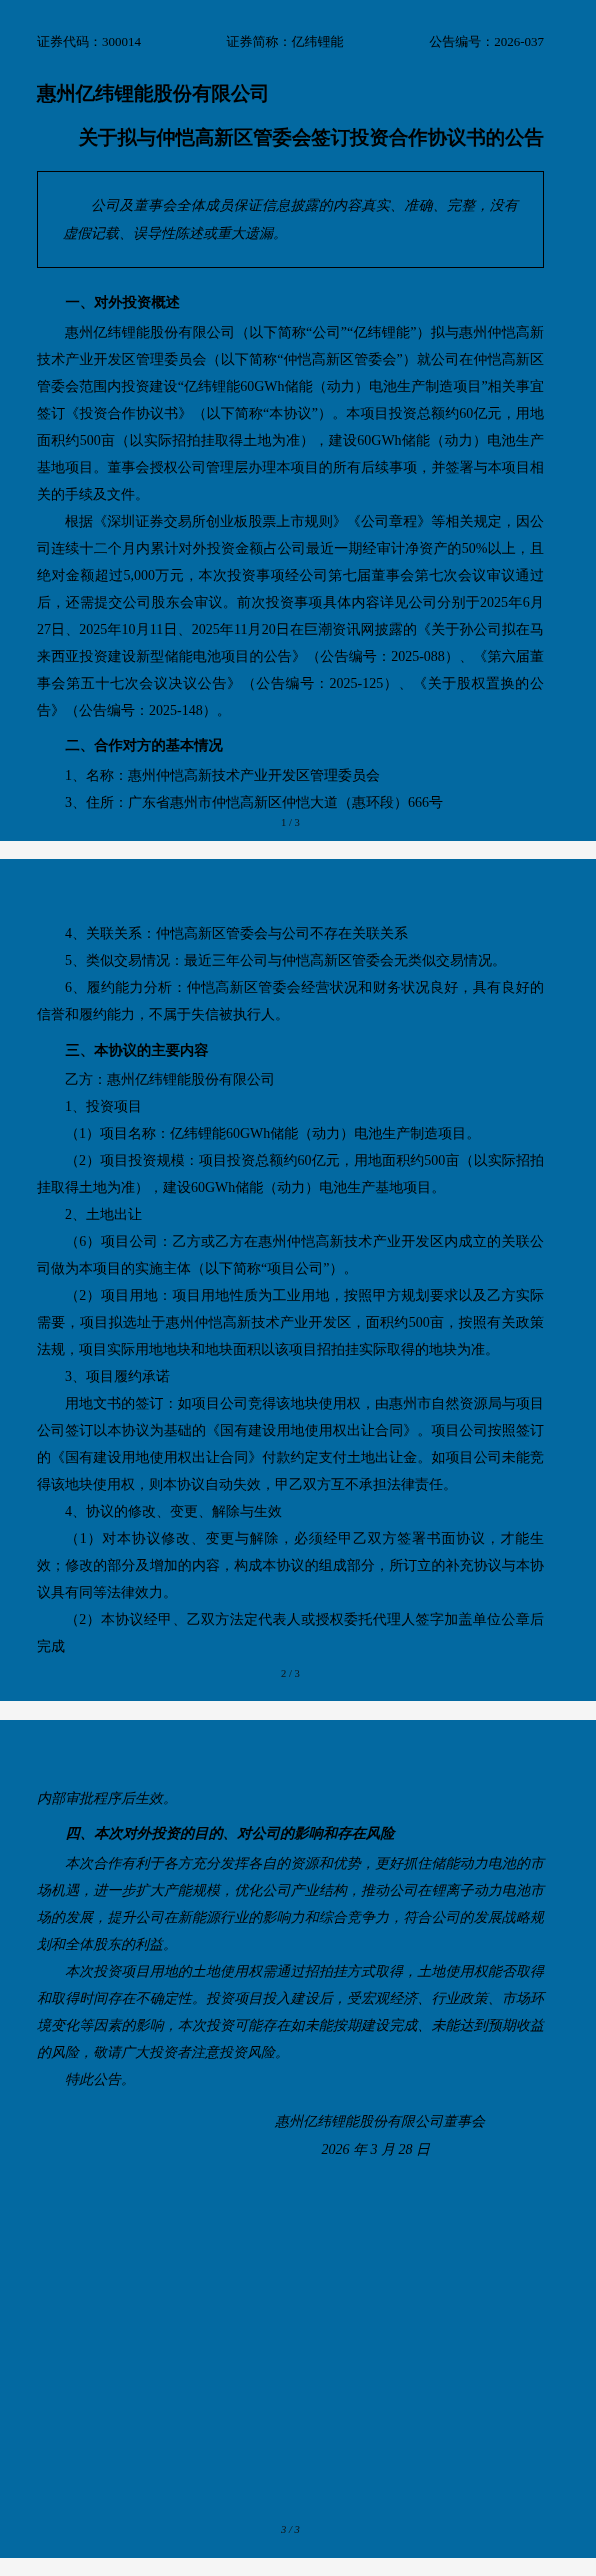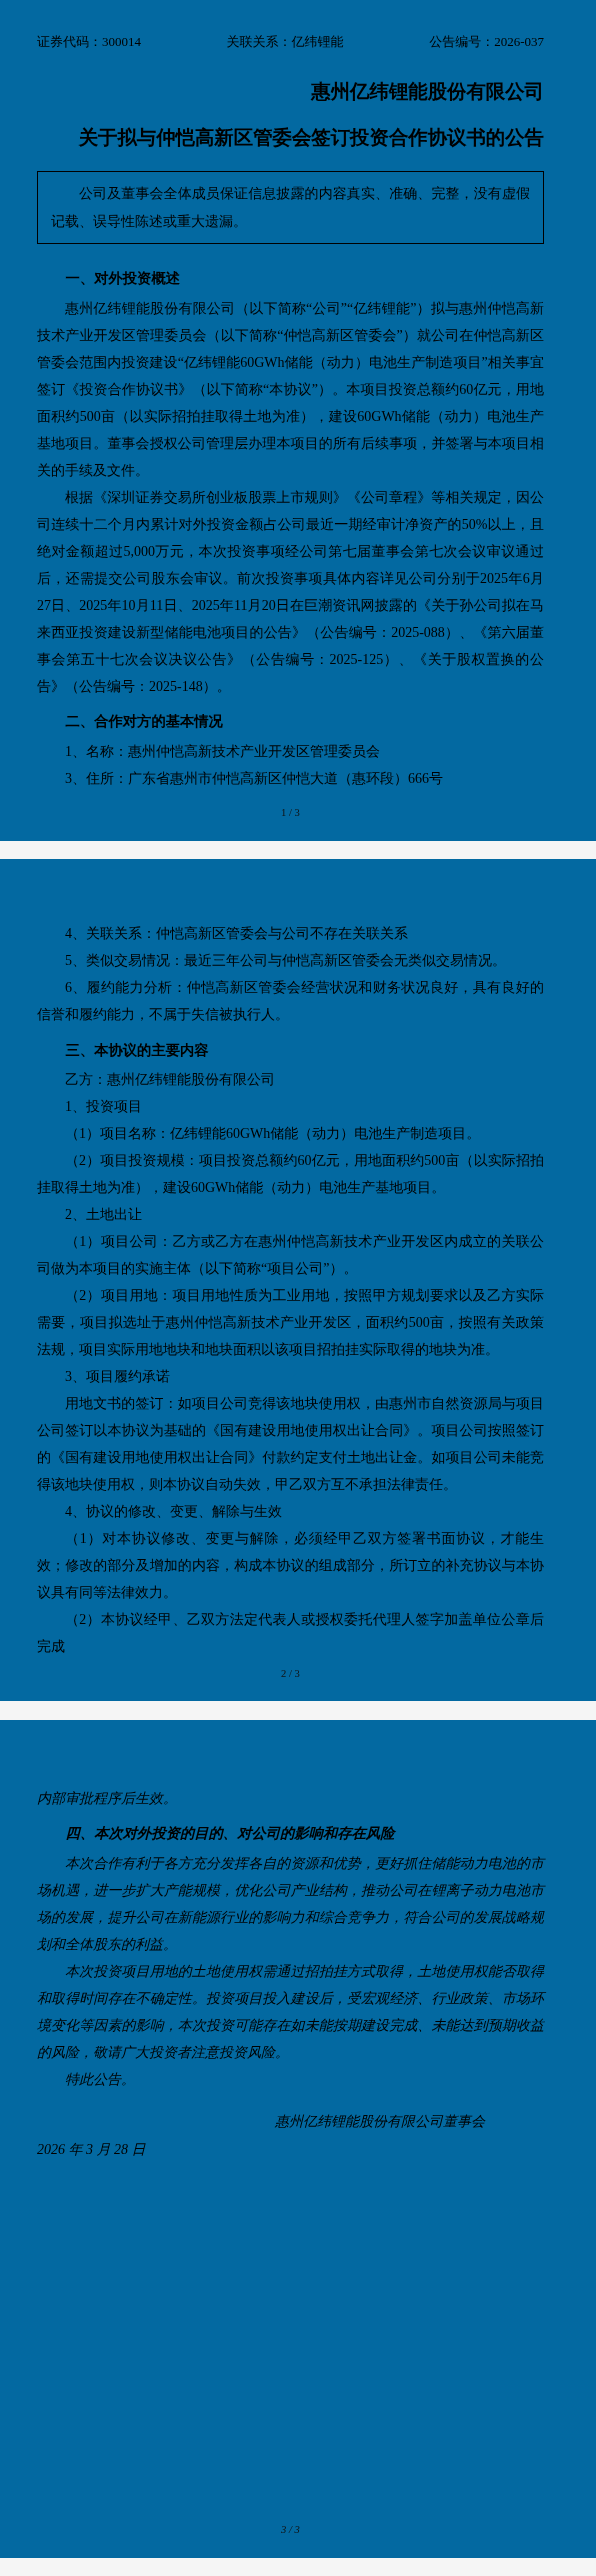--- a/index.html
+++ b/index.html
@@ -20,46 +20,47 @@
   .page-2{height:842px;padding-top:61px;}
   .page-3{height:838px;padding-top:65px;font-style:italic;}
   .page-gap{height:18.4px;background:#f5f5f5;}
   .hdr{
     display:flex;
     justify-content:space-between;
     font-size:13px;
     margin-bottom:28px;
   }
   .title{
-    font-family:Liberation Mono, monospace;
+    font-family:Liberation Sans, sans-serif;
     font-weight:bold;
     font-size:19.4px;
     line-height:29.5px;
-    text-align:right;
+    text-align:left;
     margin:0 0 14.8px 0;
   }
   .subtitle{
     font-family:"Liberation Sans","DejaVu Sans",sans-serif;
     font-weight:bold;
     font-size:19.4px;
     line-height:29.5px;
     text-align:right;
     margin:0 0 18.4px 0;
   }
   .notice{
     border:1.8px solid #000;
     padding:7.4px 13px;
     margin:0 0 13px 0;
   }
   .notice p{
-    margin:0;
+    margin:12px;
     font-size:14px;
     line-height:28px;
     text-indent:2em;
     text-align:justify;
+    font-style:italic;
   }
   .h{
     font-family:"Liberation Sans","DejaVu Sans",sans-serif;
     font-weight:bold;
     font-size:14.3px;
     line-height:27px;
     text-indent:2em;
     margin:8.3px 0 2.8px 0;
   }
   .p{
@@ -75,39 +76,40 @@
     margin:14.8px 0 0 0;
     font-size:14px;
     line-height:28px;
     text-align:right;
     padding-right:59px;
   }
   .sig-date{
     margin:0;
     font-size:14px;
     line-height:28px;
+    text-align:right;
     padding-right:114px;
   }
   .pager{
     margin-top:auto;
     text-align:center;
     font-size:10.6px;
     line-height:14.8px;
     color:#111;
   }
 </style>
 </head>
 <body>
 
 <div class="doc">
 
   <div class="page page-1">
     <div class="hdr">
       <span>证券代码：300014</span>
-      <span>关联关系：亿纬锂能</span>
+      <span>证券简称：亿纬锂能</span>
       <span>公告编号：2026-037</span>
     </div>
     <div class="title">惠州亿纬锂能股份有限公司</div>
     <div class="subtitle">关于拟与仲恺高新区管委会签订投资合作协议书的公告</div>
     <div class="notice">
       <p>公司及董事会全体成员保证信息披露的内容真实、准确、完整，没有虚假记载、误导性陈述或重大遗漏。</p>
     </div>
     <div class="h">一、对外投资概述</div>
     <p class="p">惠州亿纬锂能股份有限公司（以下简称“公司”“亿纬锂能”）拟与惠州仲恺高新技术产业开发区管理委员会（以下简称“仲恺高新区管委会”）就公司在仲恺高新区管委会范围内投资建设“亿纬锂能60GWh储能（动力）电池生产制造项目”相关事宜签订《投资合作协议书》（以下简称“本协议”）。本项目投资总额约60亿元，用地面积约500亩（以实际招拍挂取得土地为准），建设60GWh储能（动力）电池生产基地项目。董事会授权公司管理层办理本项目的所有后续事项，并签署与本项目相关的手续及文件。</p>
     <p class="p">根据《深圳证券交易所创业板股票上市规则》《公司章程》等相关规定，因公司连续十二个月内累计对外投资金额占公司最近一期经审计净资产的50%以上，且绝对金额超过5,000万元，本次投资事项经公司第七届董事会第七次会议审议通过后，还需提交公司股东会审议。前次投资事项具体内容详见公司分别于2025年6月27日、2025年10月11日、2025年11月20日在巨潮资讯网披露的《关于孙公司拟在马来西亚投资建设新型储能电池项目的公告》（公告编号：2025-088）、《第六届董事会第五十七次会议决议公告》（公告编号：2025-125）、《关于股权置换的公告》（公告编号：2025-148）。</p>
@@ -122,21 +124,21 @@
   <div class="page page-2">
     <p class="p">4、关联关系：仲恺高新区管委会与公司不存在关联关系</p>
     <p class="p">5、类似交易情况：最近三年公司与仲恺高新区管委会无类似交易情况。</p>
     <p class="p">6、履约能力分析：仲恺高新区管委会经营状况和财务状况良好，具有良好的信誉和履约能力，不属于失信被执行人。</p>
     <div class="h">三、本协议的主要内容</div>
     <p class="p">乙方：惠州亿纬锂能股份有限公司</p>
     <p class="p">1、投资项目</p>
     <p class="p">（1）项目名称：亿纬锂能60GWh储能（动力）电池生产制造项目。</p>
     <p class="p">（2）项目投资规模：项目投资总额约60亿元，用地面积约500亩（以实际招拍挂取得土地为准），建设60GWh储能（动力）电池生产基地项目。</p>
     <p class="p">2、土地出让</p>
-    <p class="p">（1）项目公司：乙方或乙方在惠州仲恺高新技术产业开发区内成立的关联公司做为本项目的实施主体（以下简称“项目公司”）。</p>
+    <p class="p">（6）项目公司：乙方或乙方在惠州仲恺高新技术产业开发区内成立的关联公司做为本项目的实施主体（以下简称“项目公司”）。</p>
     <p class="p">（2）项目用地：项目用地性质为工业用地，按照甲方规划要求以及乙方实际需要，项目拟选址于惠州仲恺高新技术产业开发区，面积约500亩，按照有关政策法规，项目实际用地地块和地块面积以该项目招拍挂实际取得的地块为准。</p>
     <p class="p">3、项目履约承诺</p>
     <p class="p">用地文书的签订：如项目公司竞得该地块使用权，由惠州市自然资源局与项目公司签订以本协议为基础的《国有建设用地使用权出让合同》。项目公司按照签订的《国有建设用地使用权出让合同》付款约定支付土地出让金。如项目公司未能竞得该地块使用权，则本协议自动失效，甲乙双方互不承担法律责任。</p>
     <p class="p">4、协议的修改、变更、解除与生效</p>
     <p class="p">（1）对本协议修改、变更与解除，必须经甲乙双方签署书面协议，才能生效；修改的部分及增加的内容，构成本协议的组成部分，所订立的补充协议与本协议具有同等法律效力。</p>
     <p class="p">（2）本协议经甲、乙双方法定代表人或授权委托代理人签字加盖单位公章后完成</p>
     <div class="pager">2 / 3</div>
   </div>
 
   <div class="page-gap"></div>

